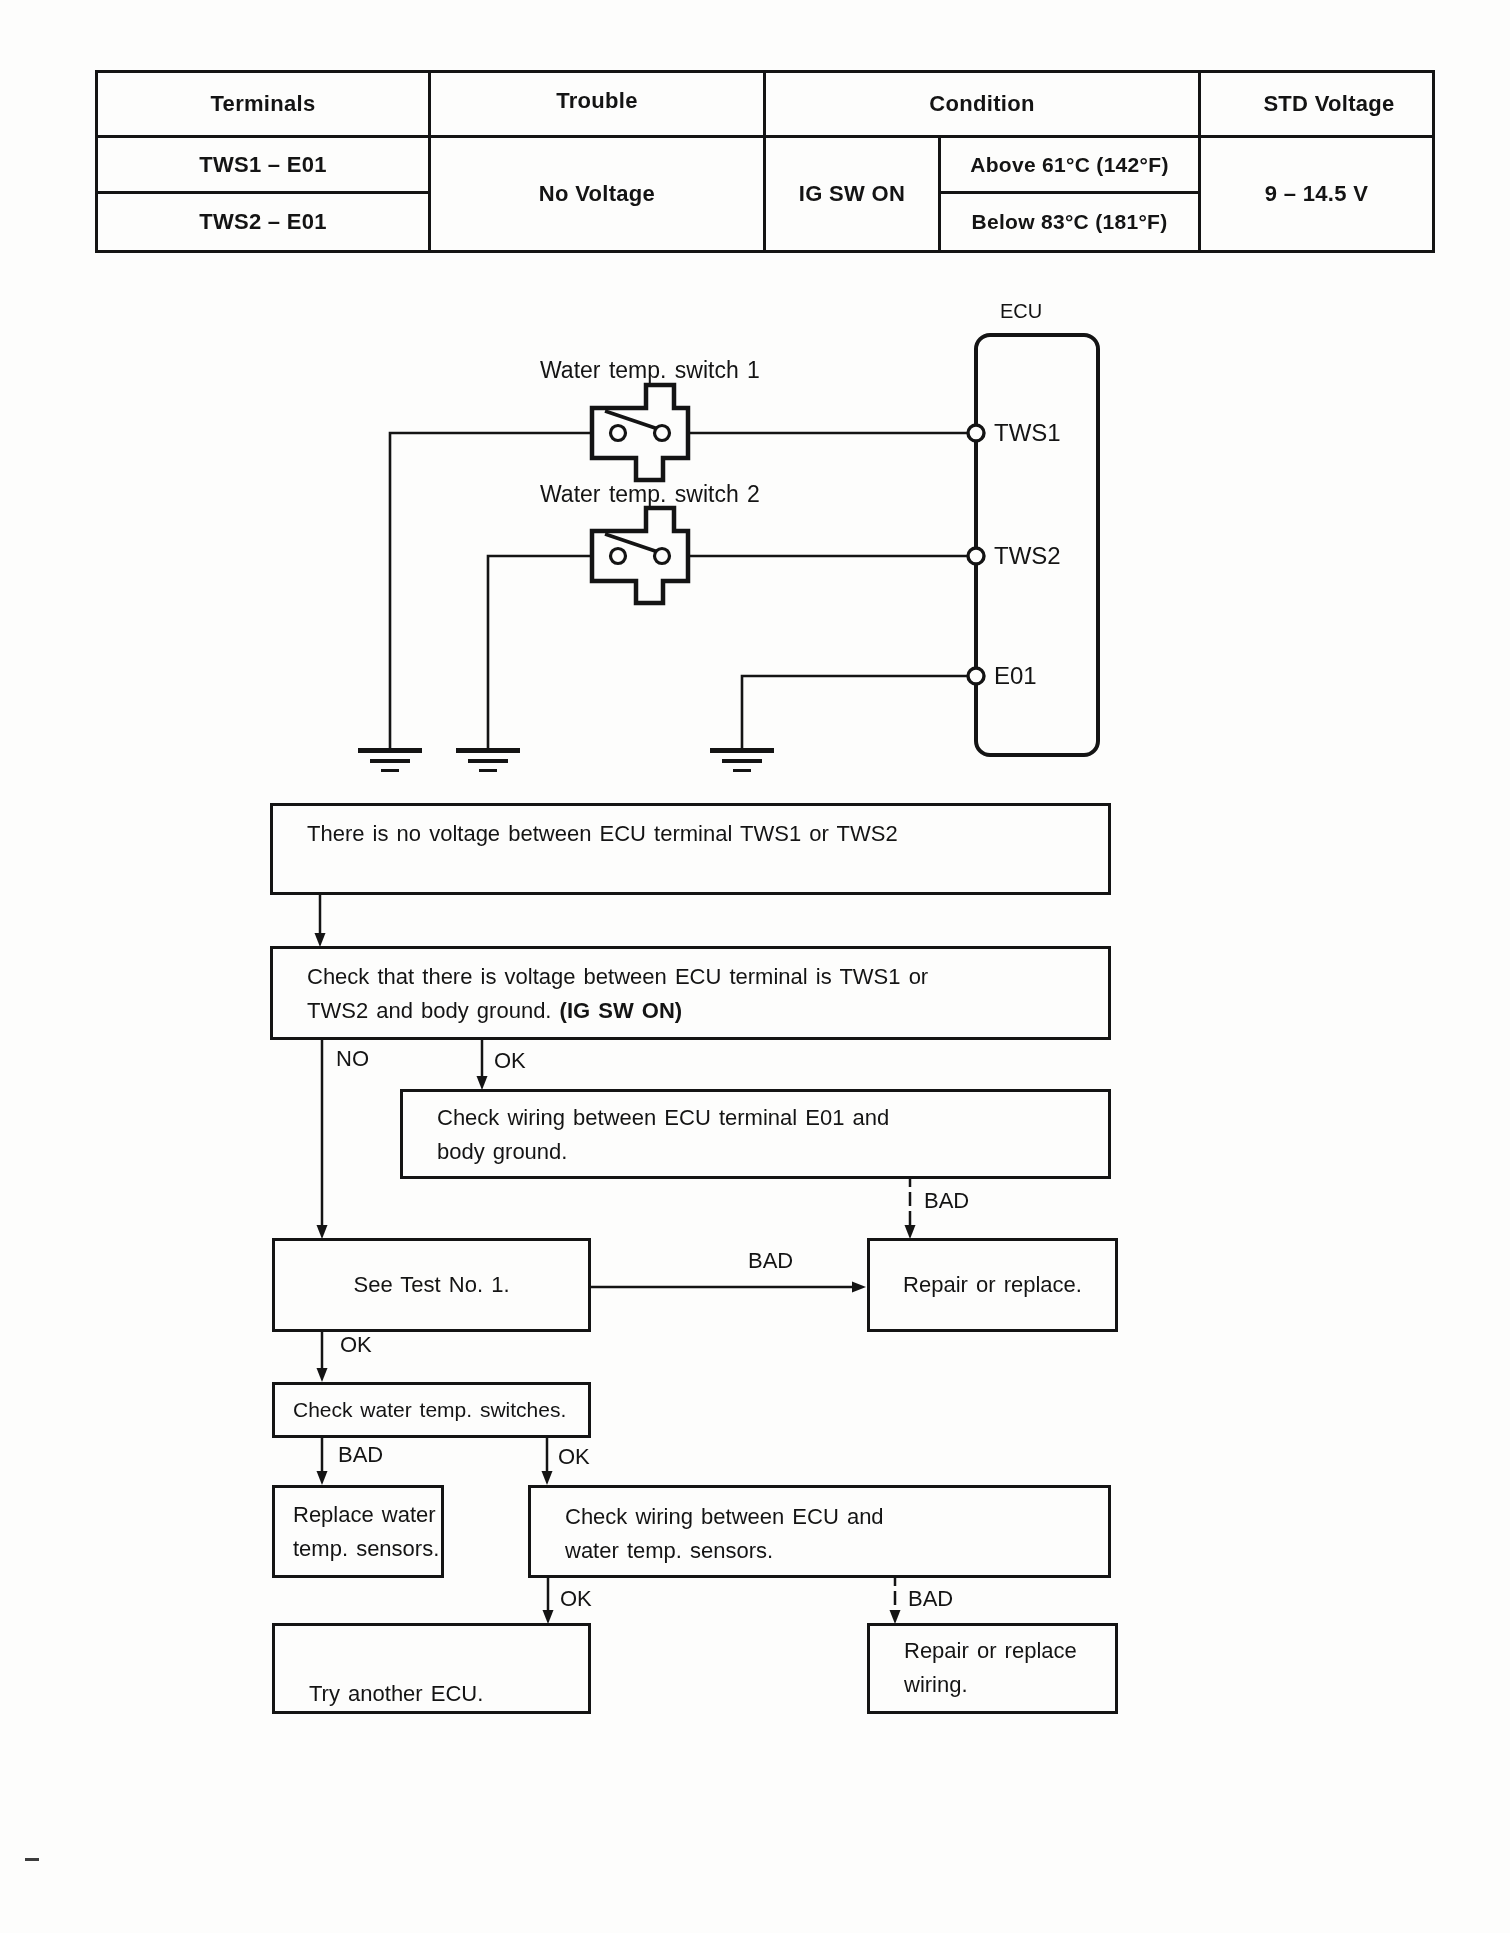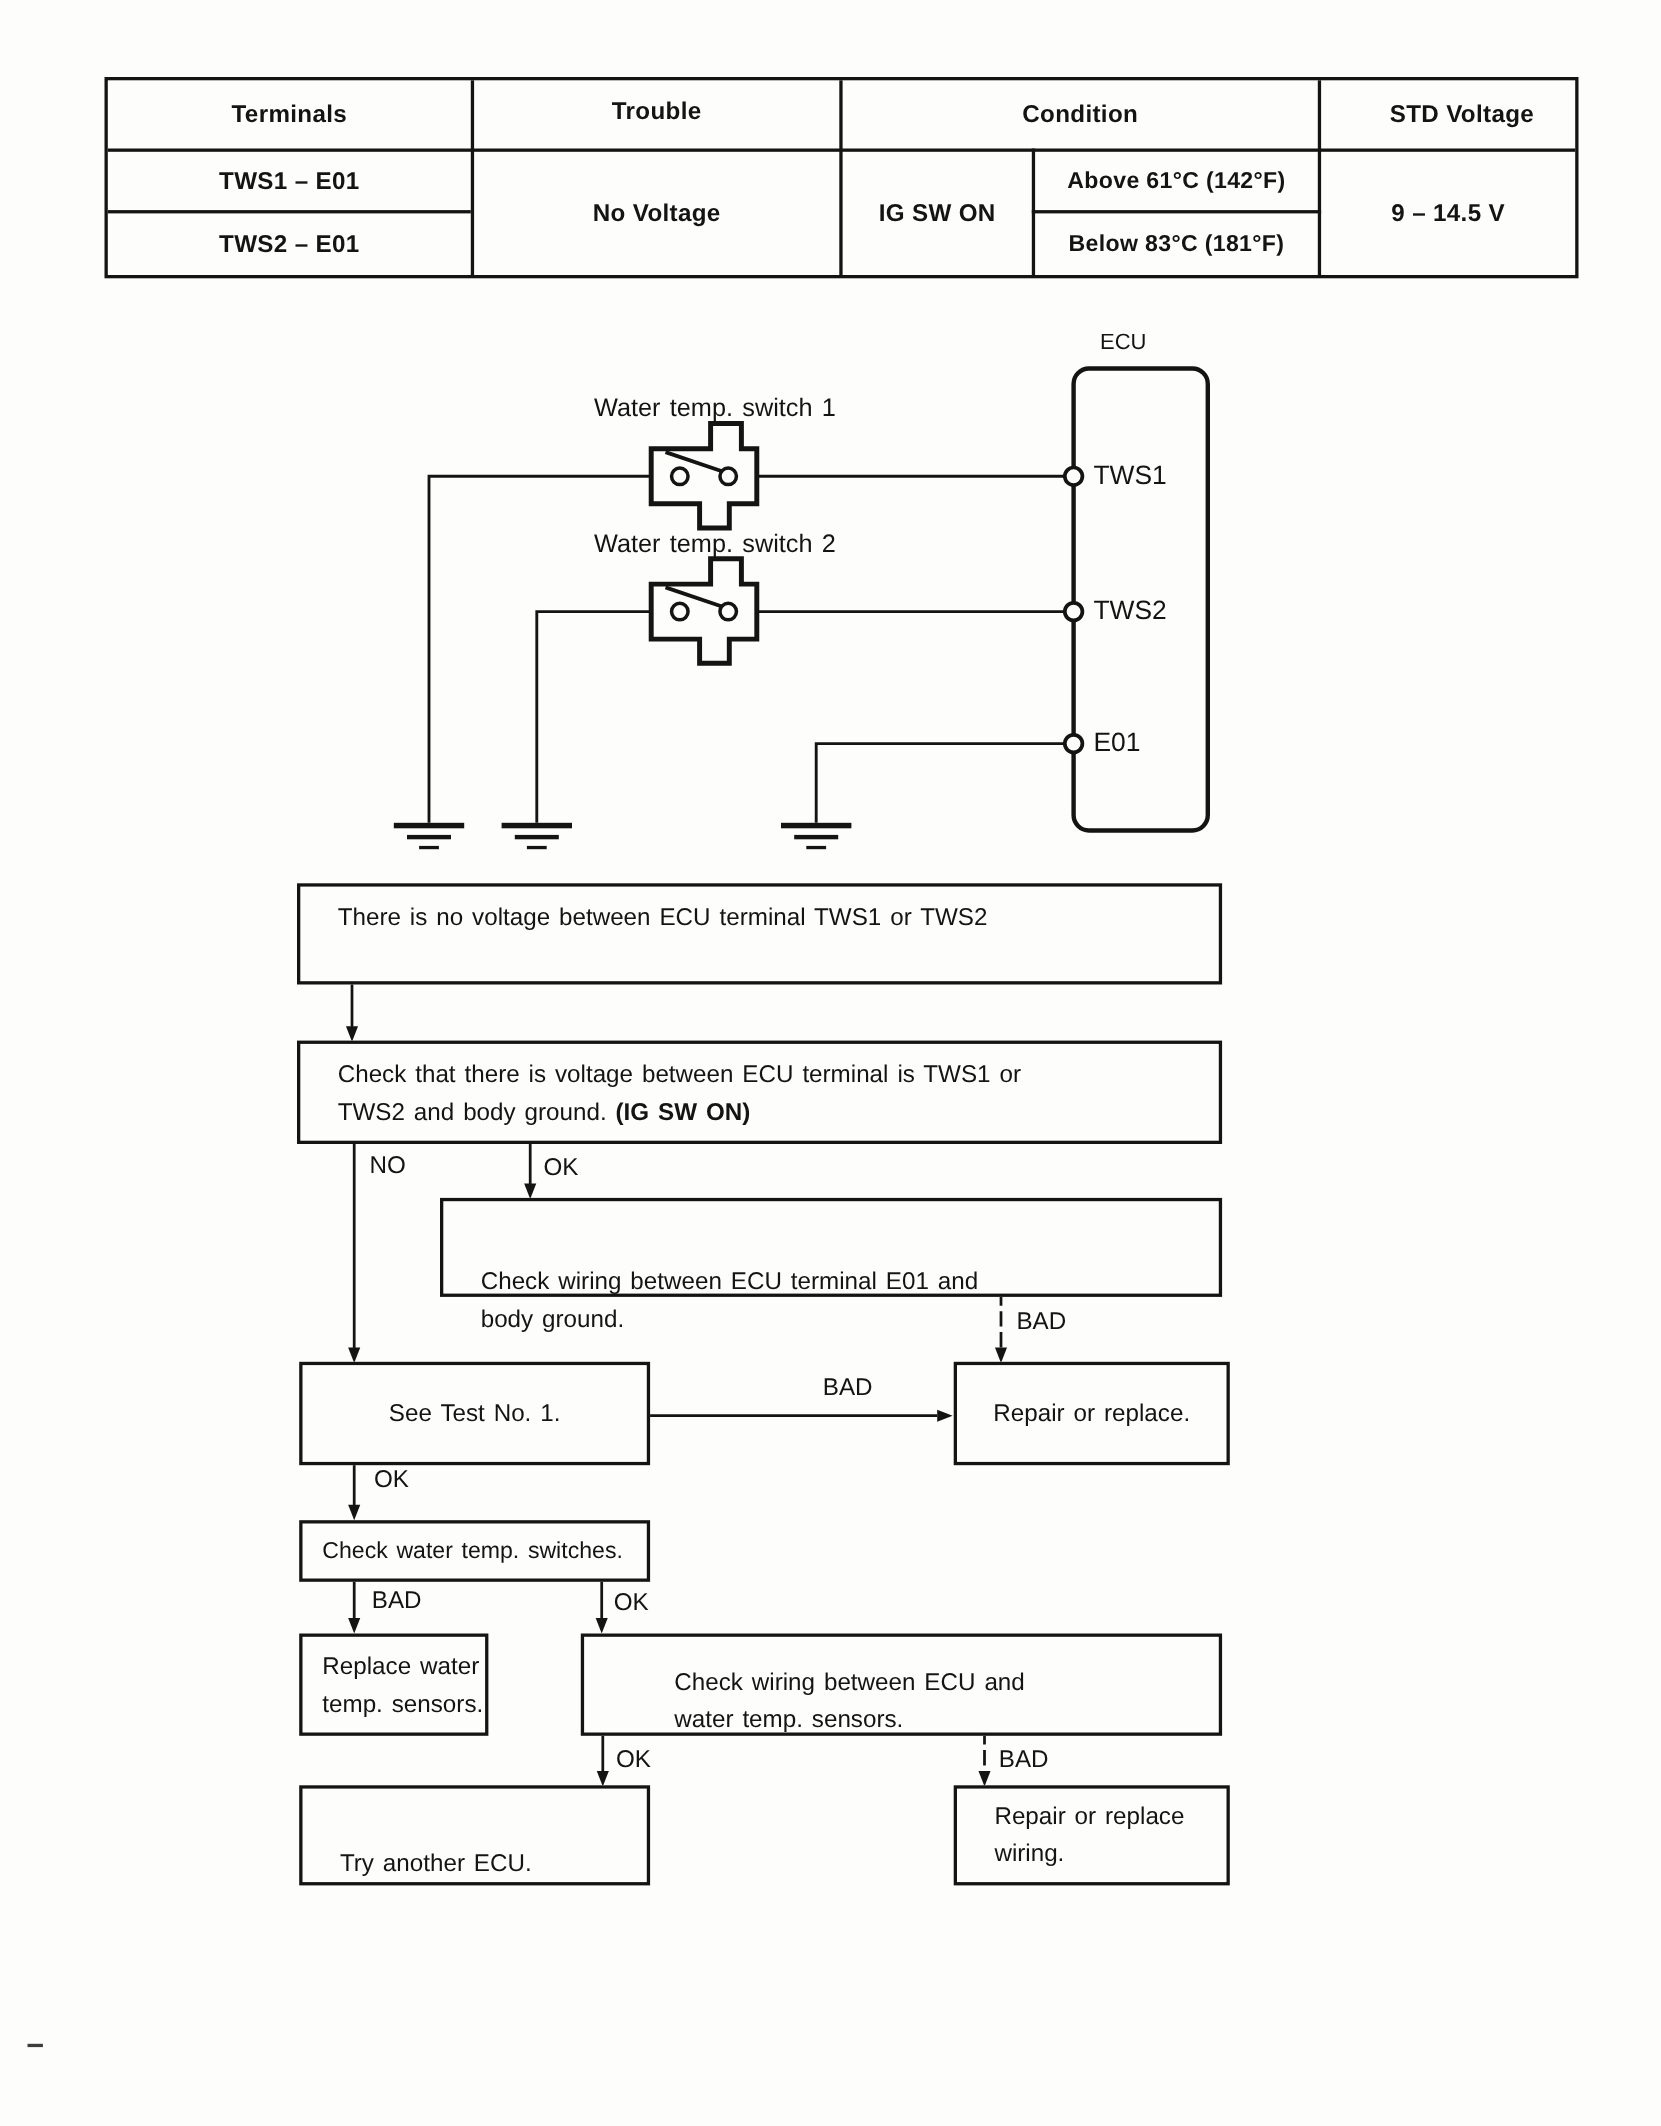--- a/index.html
+++ b/index.html
@@ -141,21 +141,21 @@
   </div>
 
   <div class="fbox" style="left:270px;top:946px;width:835px;height:88px;">
     <div class="pad">
       <div><span>Check that there is voltage between ECU terminal is TWS1 or</span></div>
       <div><span>TWS2 and body ground. </span><span class="b">(IG SW ON)</span></div>
     </div>
   </div>
 
   <div class="fbox" style="left:400px;top:1089px;width:705px;height:84px;">
-    <div class="pad" style="padding-top:9px;margin-top:47px;">
+    <div class="pad" style="padding-top:9px;">
       <div><span>Check wiring between ECU terminal E01 and</span></div>
       <div><span>body ground.</span></div>
     </div>
   </div>
 
   <div class="fbox center-box" style="left:272px;top:1238px;width:313px;height:88px;">
     <span>See Test No. 1.</span>
   </div>
 
   <div class="fbox center-box" style="left:867px;top:1238px;width:245px;height:88px;">
@@ -167,21 +167,21 @@
       <div><span>Replace water</span></div>
       <div><span>temp. sensors.</span></div>
     </div>
   </div>
 
   <div class="fbox" style="left:272px;top:1382px;width:313px;height:50px;font-size:21px;line-height:50px;">
     <span style="padding-left:18px;">Check water temp. switches.</span>
   </div>
 
   <div class="fbox" style="left:528px;top:1485px;width:577px;height:87px;">
-    <div class="pad" style="padding-top:24px;margin-left:48px;">
+    <div class="pad" style="padding-top:12px;">
       <div><span>Check wiring between ECU and</span></div>
       <div><span>water temp. sensors.</span></div>
     </div>
   </div>
 
   <div class="fbox" style="left:272px;top:1623px;width:313px;height:85px;display:flex;align-items:flex-end;">
     <span style="padding-left:34px;">Try another ECU.</span>
   </div>
 
   <div class="fbox" style="left:867px;top:1623px;width:245px;height:85px;">

